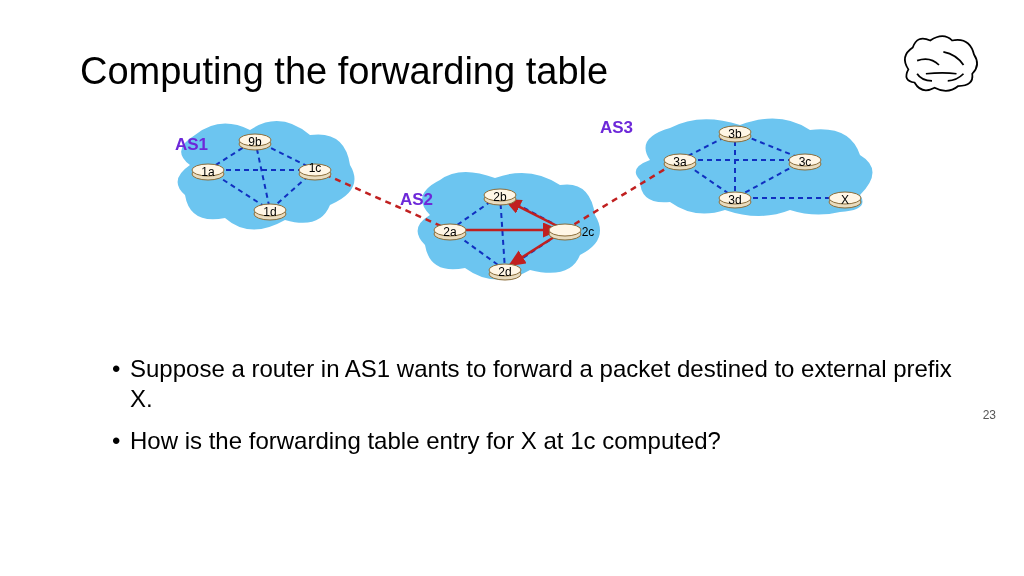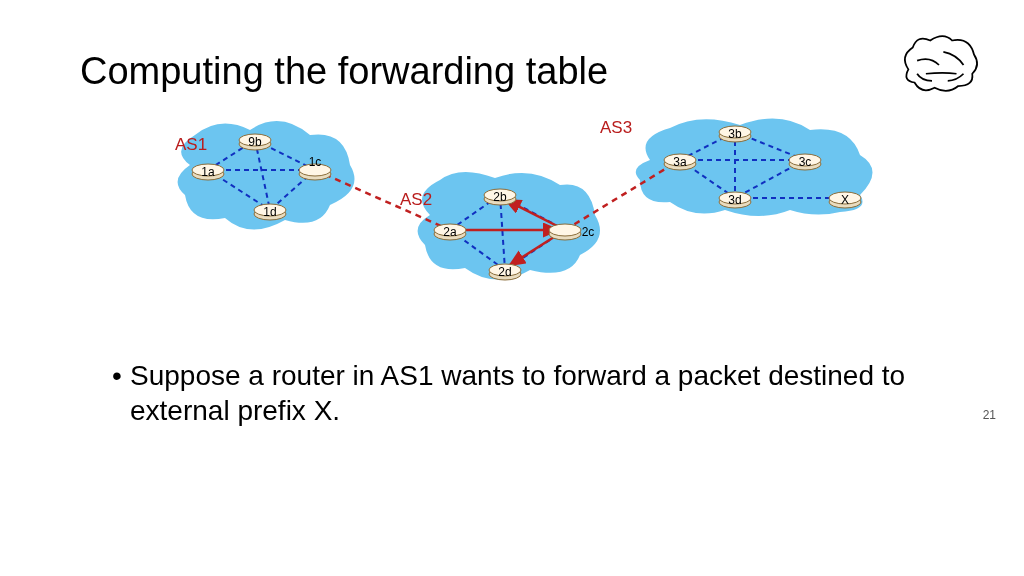--- a/index.html
+++ b/index.html
@@ -1,23 +1,23 @@
 <!DOCTYPE html>
 <html><head>
 <meta charset="utf-8">
 <style>
   html,body{margin:0;padding:0;width:1024px;height:576px;background:#fff;font-family:Arial,Helvetica,sans-serif;overflow:hidden}
   .slide{position:relative;width:1024px;height:436px}
   .title{position:absolute;left:80px;top:50px;font-size:38px;color:#000;font-weight:400}
   .brain{position:absolute;right:40px;top:30px;width:90px;height:70px}
   .diagram{position:absolute;left:150px;top:110px;width:740px;height:200px}
   .cloud{position:absolute;fill:#6cc5f0;stroke:none}
-  .aslabel{position:absolute;font-size:17px;font-weight:400;color:#b91c1c}
+  .aslabel{position:absolute;font-size:17px;font-weight:700;color:#6d28d9}
   .rlabel{position:absolute;font-size:12px;color:#000;text-align:center;transform:translate(-50%,-50%);pointer-events:none}
-  .bullets{position:absolute;left:72px;top:330px;right:60px;font-size:28px;color:#000;line-height:1.25}
+  .bullets{position:absolute;left:72px;top:330px;right:60px;font-size:24px;color:#000;line-height:1.25}
   .bullets li{margin-bottom:12px;list-style:none;position:relative;padding-left:18px}
   .bullets li::before{content:"•";position:absolute;left:0;top:0}
   .pagenum{position:absolute;right:28px;bottom:14px;font-size:12px;color:#555}
   svg.net{position:absolute;left:0;top:0;width:740px;height:200px;overflow:visible}
   .dash-blue{stroke:#1030c0;stroke-width:2;stroke-dasharray:5 4;fill:none}
   .dash-red{stroke:#c02020;stroke-width:2.5;stroke-dasharray:6 5;fill:none}
   .solid-red{stroke:#c02020;stroke-width:2.5;fill:none;marker-end:url(#arrR)}
 </style>
 </head>
 <body>
@@ -135,31 +135,32 @@
           </g>
       </g>
     </svg>
 
     <div class="aslabel" style="left:25px;top:25px">AS1</div>
     <div class="aslabel" style="left:250px;top:80px">AS2</div>
     <div class="aslabel" style="left:450px;top:8px">AS3</div>
 
     <div class="rlabel" style="left:58px;top:62px">1a</div>
     <div class="rlabel" style="left:105px;top:32px">9b</div>
-    <div class="rlabel" style="left:165px;top:52px">1c</div>
+    <div class="rlabel" style="left:165px;top:58px">1c</div>
     <div class="rlabel" style="left:120px;top:102px">1d</div>
     <div class="rlabel" style="left:300px;top:122px">2a</div>
     <div class="rlabel" style="left:350px;top:87px">2b</div>
     <div class="rlabel" style="left:438px;top:122px">2c</div>
     <div class="rlabel" style="left:355px;top:162px">2d</div>
     <div class="rlabel" style="left:530px;top:52px">3a</div>
     <div class="rlabel" style="left:585px;top:24px">3b</div>
     <div class="rlabel" style="left:655px;top:52px">3c</div>
     <div class="rlabel" style="left:585px;top:90px">3d</div>
     <div class="rlabel" style="left:695px;top:90px">X</div>
   </div>
 
   <ul class="bullets">
     <li>Suppose a router in AS1 wants to forward a packet destined to external prefix X.</li>
+    <li>How is the forwarding table entry for X at 1c computed?</li>
   </ul>
 
-  <div class="pagenum">21</div>
+  <div class="pagenum">23</div>
 </div>
 
 </body></html>

